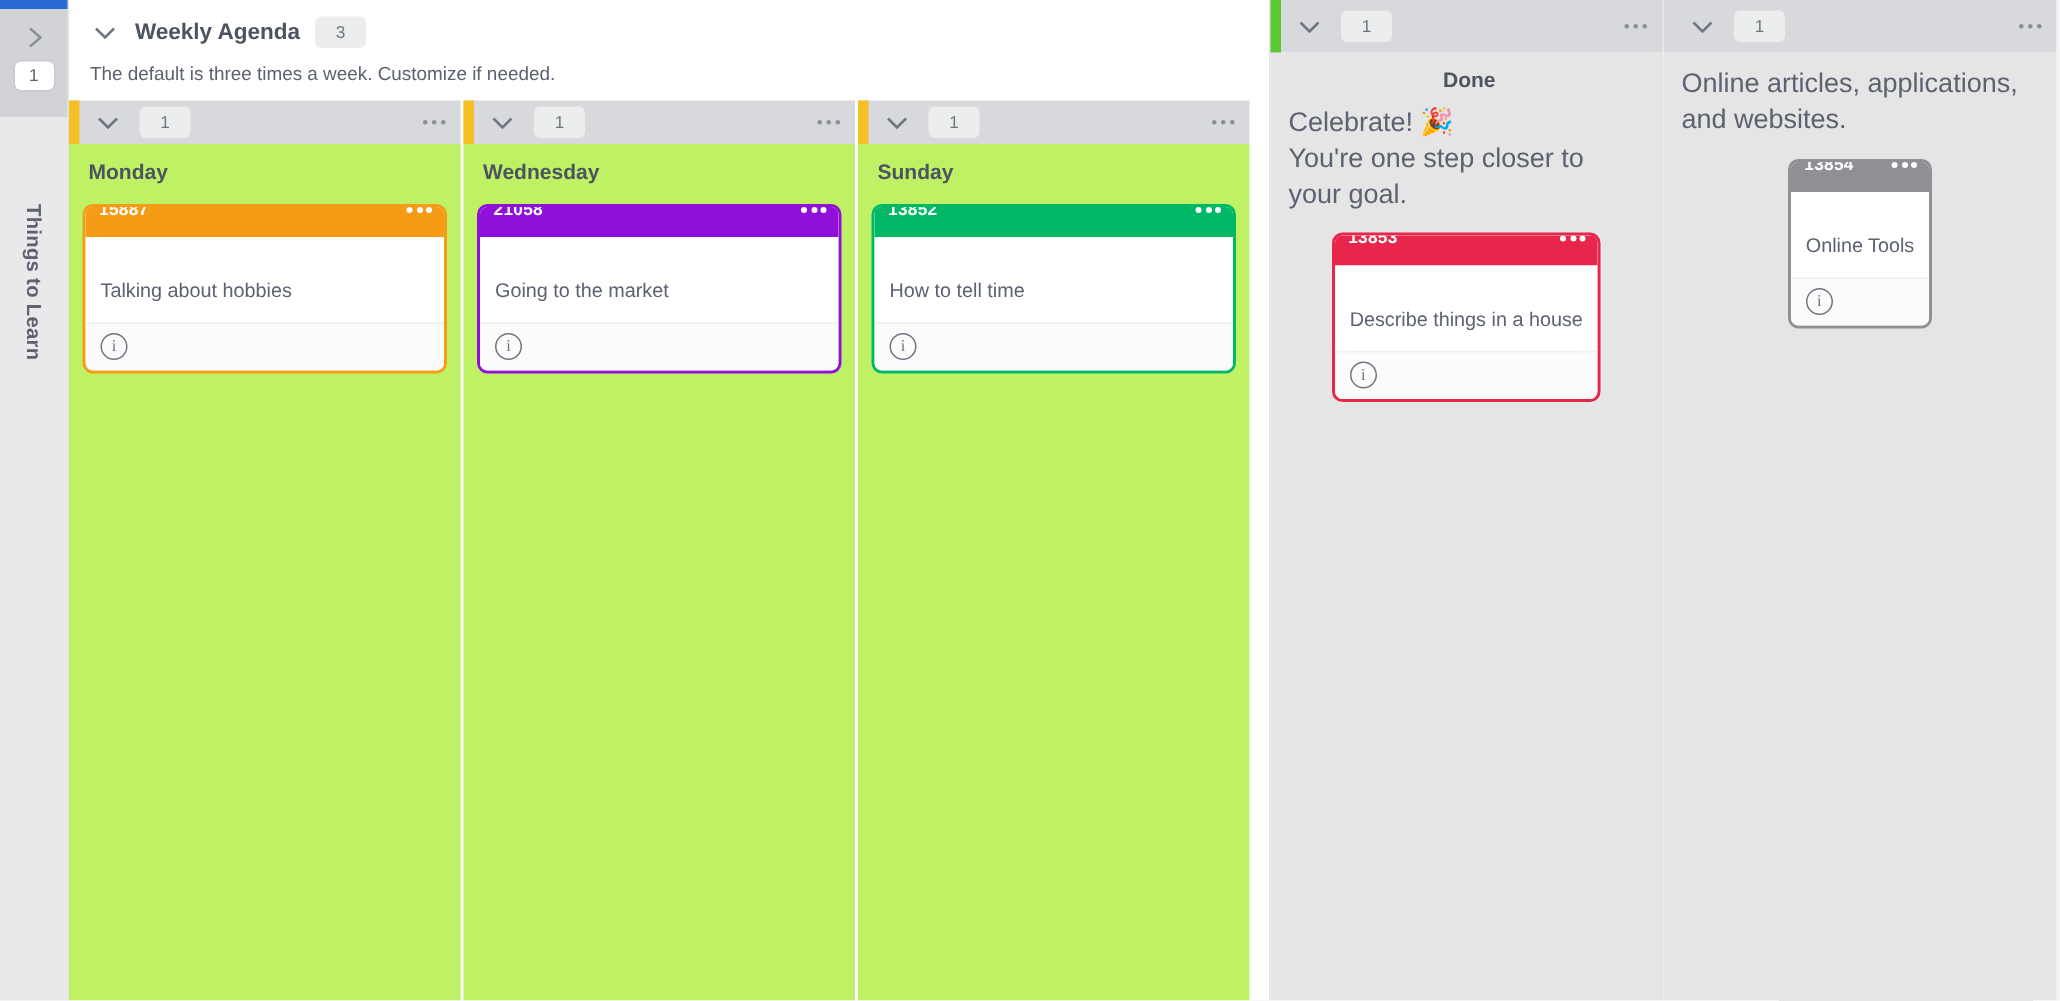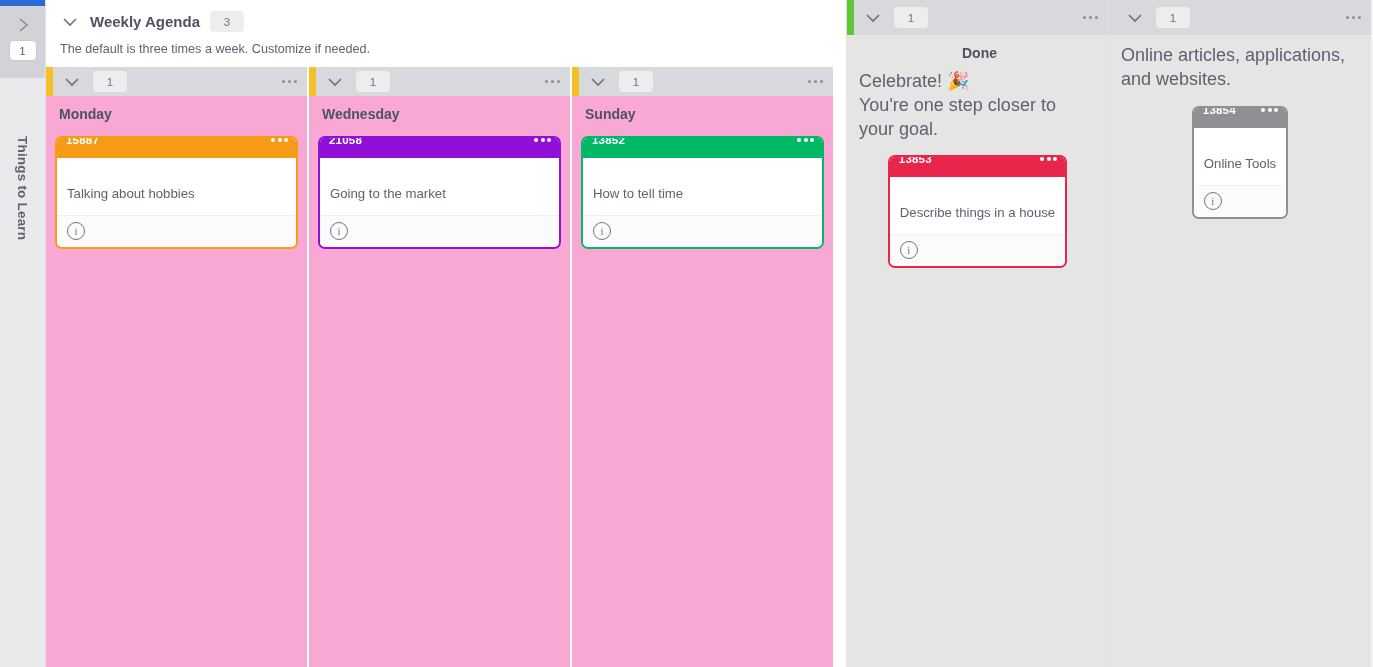--- a/index.html
+++ b/index.html
@@ -104,21 +104,21 @@
   .dots {
     color: #8b8e97; letter-spacing: 1.5px;
     font-size: 15px; line-height: 1;
     margin-left: auto;
     display: flex; align-items: center; gap: 2.5px;
   }
   .dots i { width:3.5px; height:3.5px; border-radius:50%; background: currentColor; display:block; }
 
   .col-body {
     flex: 1; min-height: 0;
-    background: #f9a8d4;
+    background: #bef264;
     padding: 0 9px 9px 9px;
     display: flex; flex-direction: column;
   }
   .col-name {
     font-size: 14px; font-weight: bold; color: #4d5360;
     padding: 10px 0 0 4px;
   }
   .col-desc {
     font-size: 18px; color: #5c6270;
     padding: 9px 10px 0 3px; line-height: 1.32;

